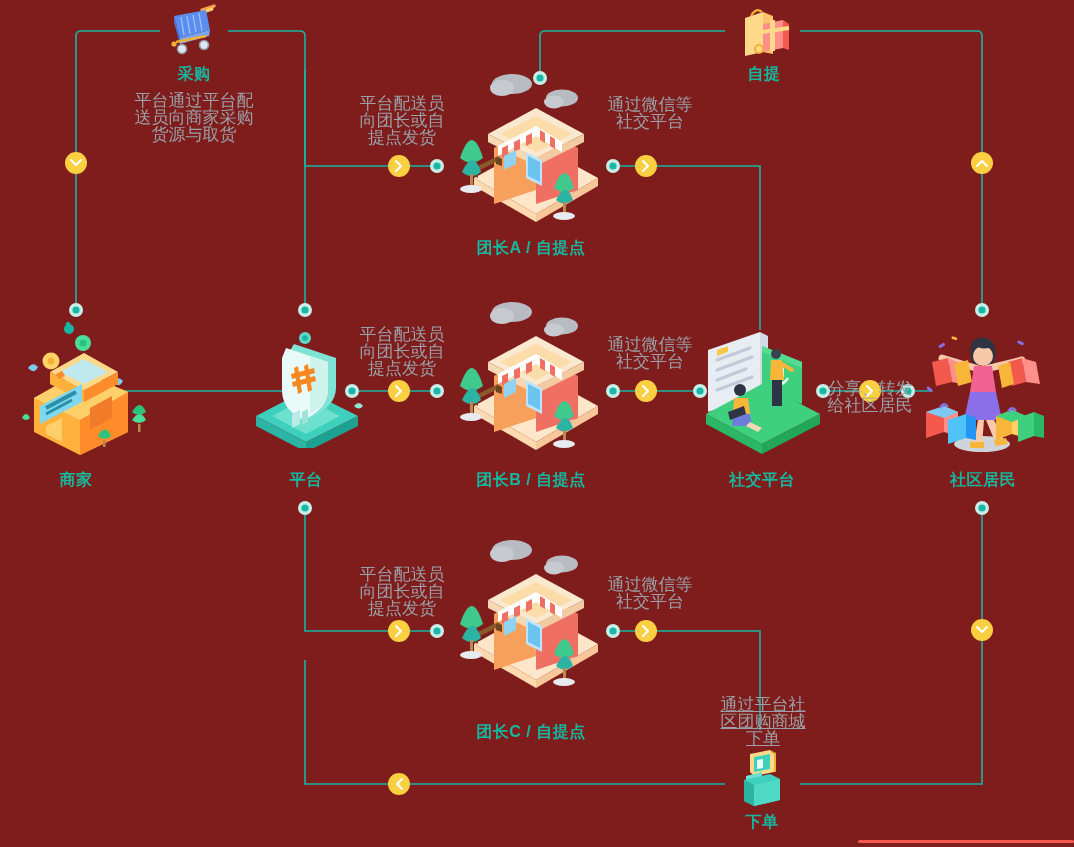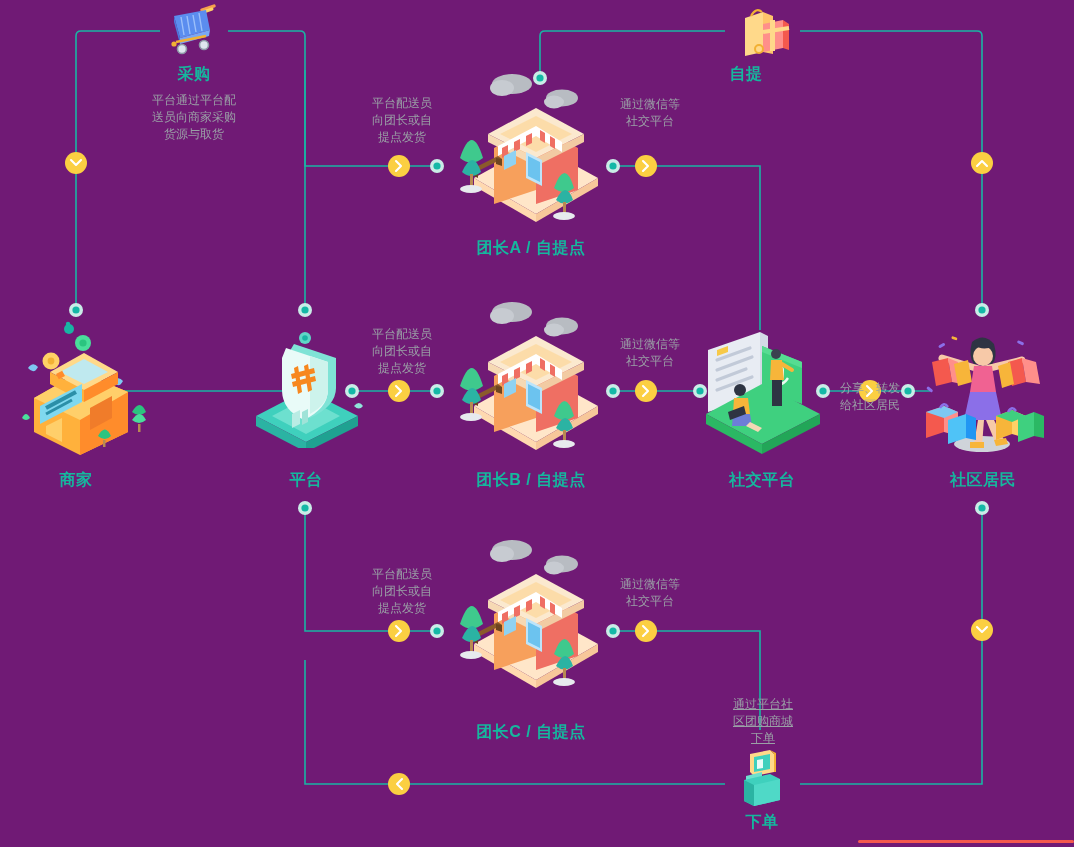--- a/index.html
+++ b/index.html
@@ -5,21 +5,21 @@
   * { box-sizing: border-box; }
   html, body {
     margin: 0; padding: 0;
     background: #ffffff;
     font-family: "Liberation Sans", "DejaVu Sans", sans-serif;
   }
   #canvas {
     position: relative;
     width: 1074px;
     height: 847px;
-    background: #701a75;
+    background: #7f1d1d;
     overflow: hidden;
   }
 
   
   #wires { position: absolute; left: 0; top: 0; width: 1074px; height: 847px; }
 
   
   .node-label {
     position: absolute;
     text-align: center;
@@ -28,21 +28,21 @@
     font-size: 16px;
     letter-spacing: 0.5px;
     white-space: nowrap;
   }
 
   
   .caption {
     position: absolute;
     text-align: center;
     color: #9aa0a6;
-    font-size: 12px;
+    font-size: 17px;
     line-height: 17px;
     white-space: pre-line;
   }
 
   
   .illus { position: absolute; }
 
   
   .accent-rule {
     position: absolute;
@@ -205,21 +205,21 @@
       <path d="M12,14 L30,8 L30,48 L12,52 Z" fill="#ffd98a"></path>
       <path d="M30,8 L40,12 L40,50 L30,48 Z" fill="#ffc46b"></path>
       <path d="M18,12 q5,-9 11,-4" stroke="#f2b134" stroke-width="2.2" fill="none"></path>
       <path d="M30,20 L50,16 L50,44 L30,48 Z" fill="#ff8f8a"></path>
       <path d="M50,16 L56,20 L56,46 L50,44 Z" fill="#f4594e"></path>
       <rect x="37" y="16" width="5" height="31" fill="#ffd98a"></rect>
       <path d="M30,28 L56,24" stroke="#ffd98a" stroke-width="4" fill="none"></path>
       <circle cx="26" cy="45" r="4" fill="none" stroke="#f2b134" stroke-width="2"></circle>
     </svg>
   </div>
-  <div class="node-label" style="left:676px; top:64px; width:140px;">自提</div>
+  <div class="node-label" style="left:694px; top:64px; width:140px;">自提</div>
 
   <div class="illus" style="left:20px; top:320px; width:140px; height:135px;">
     <svg viewBox="0 0 140 135" width="140" height="135">
       <circle cx="49" cy="9" r="5" fill="#19b5a4"></circle>
       <circle cx="48" cy="4" r="2.2" fill="#19b5a4"></circle>
       <circle cx="63" cy="23" r="8" fill="#4ade9b"></circle>
       <circle cx="63" cy="23" r="3.6" fill="#2bc47f"></circle>
       <circle cx="31" cy="41" r="8.5" fill="#ffd166"></circle>
       <circle cx="31" cy="41" r="3.4" fill="#f2b134"></circle>
       <path d="M8,48 q5,-7 10,-1 q-4,8 -10,1Z" fill="#7ec8f2"></path>

